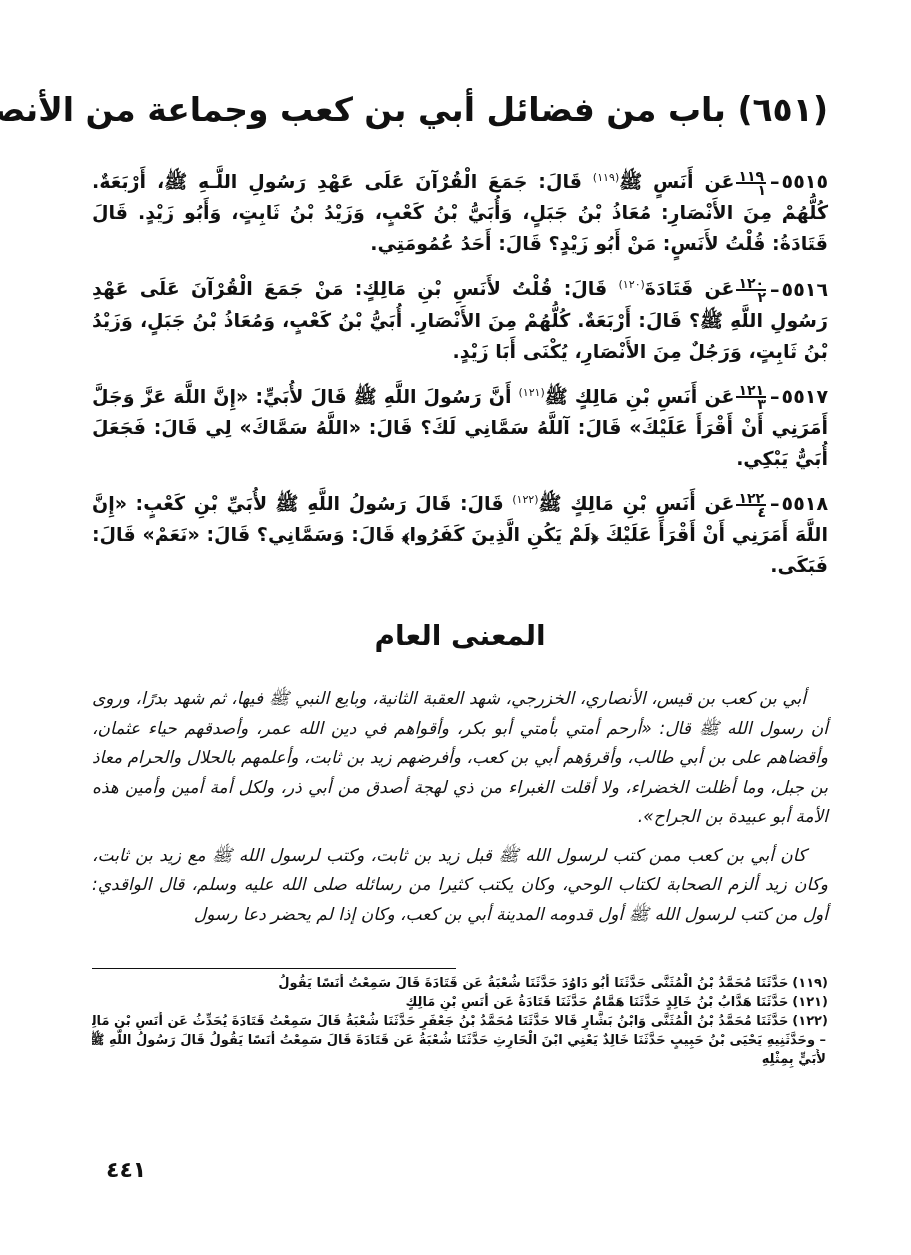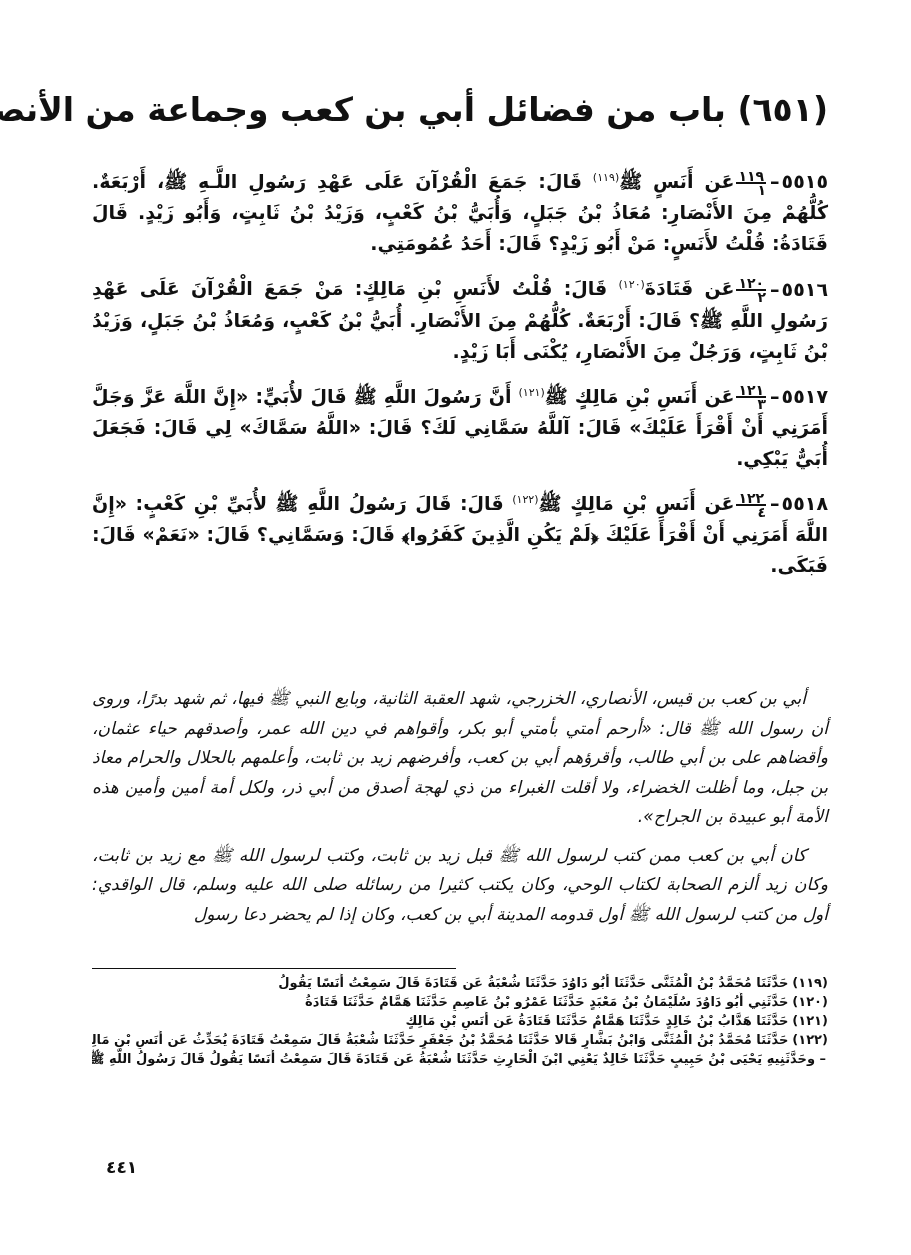--- a/index.html
+++ b/index.html
@@ -112,21 +112,21 @@
     line-height: 19px;
     font-weight: bold;
   }
   .footnotes .fn { white-space: nowrap; overflow: hidden; }
   .footnotes .fn .fnum { margin-left: 4px; }
   .footnotes .cont { padding-right: 2px; }
   .page-number {
     position: absolute;
     top: 1157px;
     left: 14px;
-    font-size: 17px;
+    font-size: 22px;
     font-weight: bold;
     letter-spacing: 3px;
   }
 </style>
 </head>
 <body>
 
 <div class="page">
 
   <div class="chapter-title">(٦٥١) باب من فضائل أبي بن كعب وجماعة من الأنصار ﷺ</div>
@@ -146,30 +146,31 @@
       <span class="num">٥٥١٧</span><span class="dash">–</span><span class="frac"><span class="top">١٢١</span><span class="bot">٣</span></span><span>عَن أَنَسِ بْنِ مَالِكٍ ﷺ</span><sup>(١٢١)</sup>
       <span>أَنَّ رَسُولَ اللَّهِ ﷺ قَالَ لأُبَيٍّ: «إِنَّ اللَّهَ عَزَّ وَجَلَّ أَمَرَنِي أَنْ أَقْرَأَ عَلَيْكَ» قَالَ: آللَّهُ سَمَّانِي لَكَ؟ قَالَ: «اللَّهُ سَمَّاكَ» لِي قَالَ: فَجَعَلَ أُبَيٌّ يَبْكِي.</span>
     </div>
 
     <div class="hadith">
       <span class="num">٥٥١٨</span><span class="dash">–</span><span class="frac"><span class="top">١٢٢</span><span class="bot">٤</span></span><span>عَن أَنَسِ بْنِ مَالِكٍ ﷺ</span><sup>(١٢٢)</sup>
       <span>قَالَ: قَالَ رَسُولُ اللَّهِ ﷺ لأُبَيِّ بْنِ كَعْبٍ: «إِنَّ اللَّهَ أَمَرَنِي أَنْ أَقْرَأَ عَلَيْكَ ﴿لَمْ يَكُنِ الَّذِينَ كَفَرُوا﴾ قَالَ: وَسَمَّانِي؟ قَالَ: «نَعَمْ» قَالَ: فَبَكَى.</span>
     </div>
   </div>
 
+  <div class="section-title">المعنى العام</div>
 
   <div class="commentary">
     <p>أبي بن كعب بن قيس، الأنصاري، الخزرجي، شهد العقبة الثانية، وبايع النبي ﷺ فيها، ثم شهد بدرًا، وروى أن رسول الله ﷺ قال: «أرحم أمتي بأمتي أبو بكر، وأقواهم في دين الله عمر، وأصدقهم حياء عثمان، وأقضاهم على بن أبي طالب، وأقرؤهم أبي بن كعب، وأفرضهم زيد بن ثابت، وأعلمهم بالحلال والحرام معاذ بن جبل، وما أظلت الخضراء، ولا أقلت الغبراء من ذي لهجة أصدق من أبي ذر، ولكل أمة أمين وأمين هذه الأمة أبو عبيدة بن الجراح».</p>
     <p>كان أبي بن كعب ممن كتب لرسول الله ﷺ قبل زيد بن ثابت، وكتب لرسول الله ﷺ مع زيد بن ثابت، وكان زيد ألزم الصحابة لكتاب الوحي، وكان يكتب كثيرا من رسائله صلى الله عليه وسلم، قال الواقدي: أول من كتب لرسول الله ﷺ أول قدومه المدينة أبي بن كعب، وكان إذا لم يحضر دعا رسول</p>
   </div>
 
   <div class="footnote-rule"></div>
 
   <div class="footnotes">
     <div class="fn"><span class="fnum">(١١٩)</span><span>حَدَّثَنَا مُحَمَّدُ بْنُ الْمُثَنَّى حَدَّثَنَا أَبُو دَاوُدَ حَدَّثَنَا شُعْبَةُ عَن قَتَادَةَ قَالَ سَمِعْتُ أَنَسًا يَقُولُ</span></div>
-    <div class="fn"><span class="fnum">(١٢٠)</span><span>حَدَّثَنِي أَبُو دَاوُدَ سُلَيْمَانُ بْنُ مَعْبَدٍ حَدَّثَنَا عَمْرُو بْنُ عَاصِمٍ حَدَّثَنَا هَمَّامٌ حَدَّثَنَا قَتَادَةُ</span></div>
     <div class="fn"><span class="fnum">(١٢١)</span><span>حَدَّثَنَا هَدَّابُ بْنُ خَالِدٍ حَدَّثَنَا هَمَّامٌ حَدَّثَنَا قَتَادَةُ عَن أَنَسِ بْنِ مَالِكٍ</span></div>
     <div class="fn"><span class="fnum">(١٢٢)</span><span>حَدَّثَنَا مُحَمَّدُ بْنُ الْمُثَنَّى وَابْنُ بَشَّارٍ قَالا حَدَّثَنَا مُحَمَّدُ بْنُ جَعْفَرٍ حَدَّثَنَا شُعْبَةُ قَالَ سَمِعْتُ قَتَادَةَ يُحَدِّثُ عَن أَنَسِ بْنِ مَالِكٍ</span></div>
     <div class="fn cont">– وحَدَّثَنِيهِ يَحْيَى بْنُ حَبِيبٍ حَدَّثَنَا خَالِدٌ يَعْنِي ابْنَ الْحَارِثِ حَدَّثَنَا شُعْبَةُ عَن قَتَادَةَ قَالَ سَمِعْتُ أَنَسًا يَقُولُ قَالَ رَسُولُ اللَّهِ ﷺ</div>
+    <div class="fn cont">لأُبَيٍّ بِمِثْلِهِ</div>
   </div>
 
   <div class="page-number">٤٤١</div>
 </div>
 
 </body></html>

